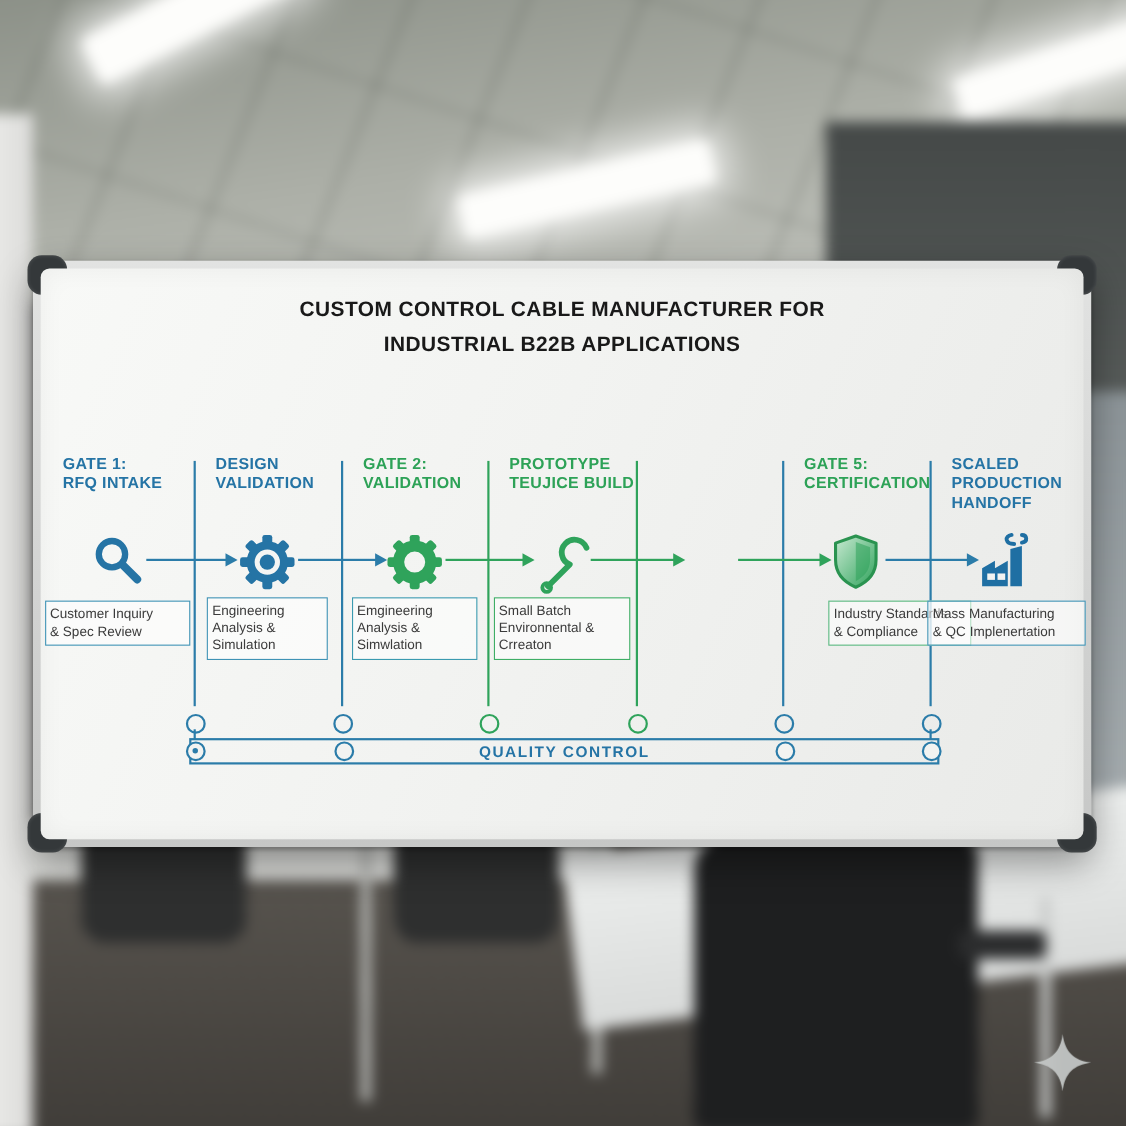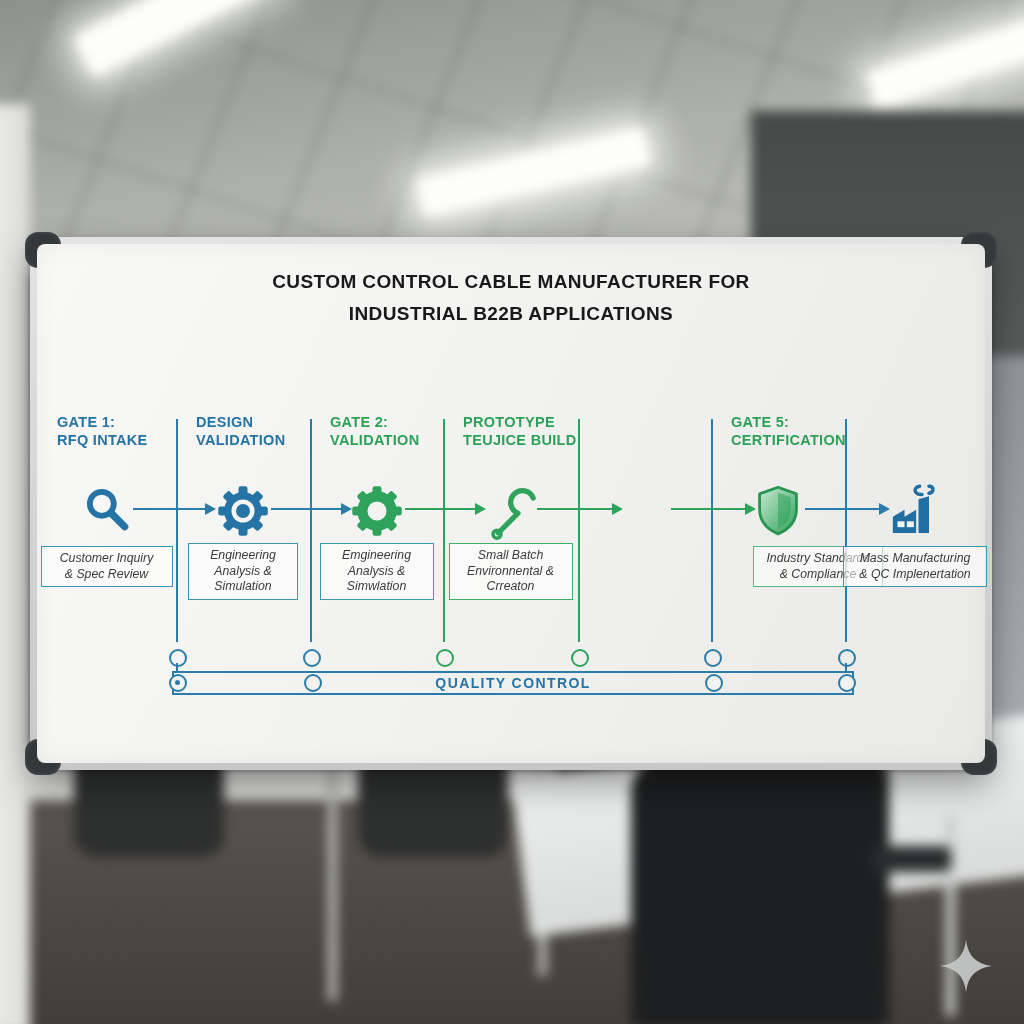--- a/index.html
+++ b/index.html
@@ -48,21 +48,21 @@
     font-size:19px;font-weight:700;letter-spacing:.4px;line-height:32px;color:#191919;
     white-space:pre-line;}
 
   .col{position:absolute;top:0;height:470px;}
   .hdr{position:absolute;top:169px;left:0;width:100%;text-align:left;
     font-size:14.5px;font-weight:700;letter-spacing:.3px;line-height:18px;white-space:pre-line;margin-left:20px;}
   .t-blue{color:#2574a5}.t-green{color:#2da257}
   .icon{position:absolute;top:240px;left:50%;transform:translateX(-50%);}
   .box{position:absolute;top:299px;left:50%;transform:translateX(-50%);
     background:rgba(255,255,255,.55);border:1.6px solid;padding:4px 4px;
-    font-size:12.3px;line-height:15.5px;color:#3b3b3b;text-align:center;white-space:pre-line;font-style:italic;}
+    font-size:12.3px;line-height:15.5px;color:#3b3b3b;text-align:left;white-space:pre-line;}
 
   .sep{position:absolute;top:175px;width:2px;height:223px;}
   .s-blue{background:#2b7ca9}.s-green{background:#2fa35b}
 
   .arrow{position:absolute;top:264px;height:0;border-top:2.5px solid;}
   .arrow::after{content:'';position:absolute;right:-3px;top:-7.5px;width:0;height:0;
     border-left:11px solid;border-left-color:inherit;border-top:6px solid transparent;
     border-bottom:6px solid transparent;}
   .a-blue{border-color:#2b7ca9}.a-green{border-color:#2fa35b}
 
@@ -211,20 +211,23 @@
           </defs>
           <path d="M24 3 L41 9 V23 C41 35 33.5 42 24 46 C14.5 42 7 35 7 23 V9 Z" fill="url(#shg)" stroke="#2a9350" stroke-width="2.6" stroke-linejoin="round"></path>
           <path d="M24 8 L36 12.5 V23 C36 32 30.5 37.5 24 41 Z" fill="#2fa35b" opacity=".55"></path>
         </svg>
       </div>
       <div class="box" style="width:120px;top:302px;border-color:#58b77e;margin-left:40px;">Industry Standards
 &amp; Compliance</div>
     </div>
 
     <div class="col" style="left:808px;width:140px;">
+      <div class="hdr t-blue">SCALED
+PRODUCTION
+HANDOFF</div>
       <div class="icon">
         <svg width="56" height="56" viewBox="0 0 48 48">
           <path d="M5 42 V28 l10 -6 v6 l10 -6 v20 z" fill="#1f6fa3"></path>
           <path d="M27 42 V13 l9 -2.5 V42 z" fill="#1f6fa3"></path>
           <rect x="9" y="32" width="6" height="5" fill="#f2f3f1"></rect>
           <rect x="17" y="32" width="6" height="5" fill="#f2f3f1"></rect>
           <path d="M30 9 c-7 0 -8 -6 -2 -7" fill="none" stroke="#1f6fa3" stroke-width="3" stroke-linecap="round"></path>
           <path d="M36 8 c5 -1 4 -6 0 -6" fill="none" stroke="#1f6fa3" stroke-width="3" stroke-linecap="round"></path>
         </svg>
       </div>

